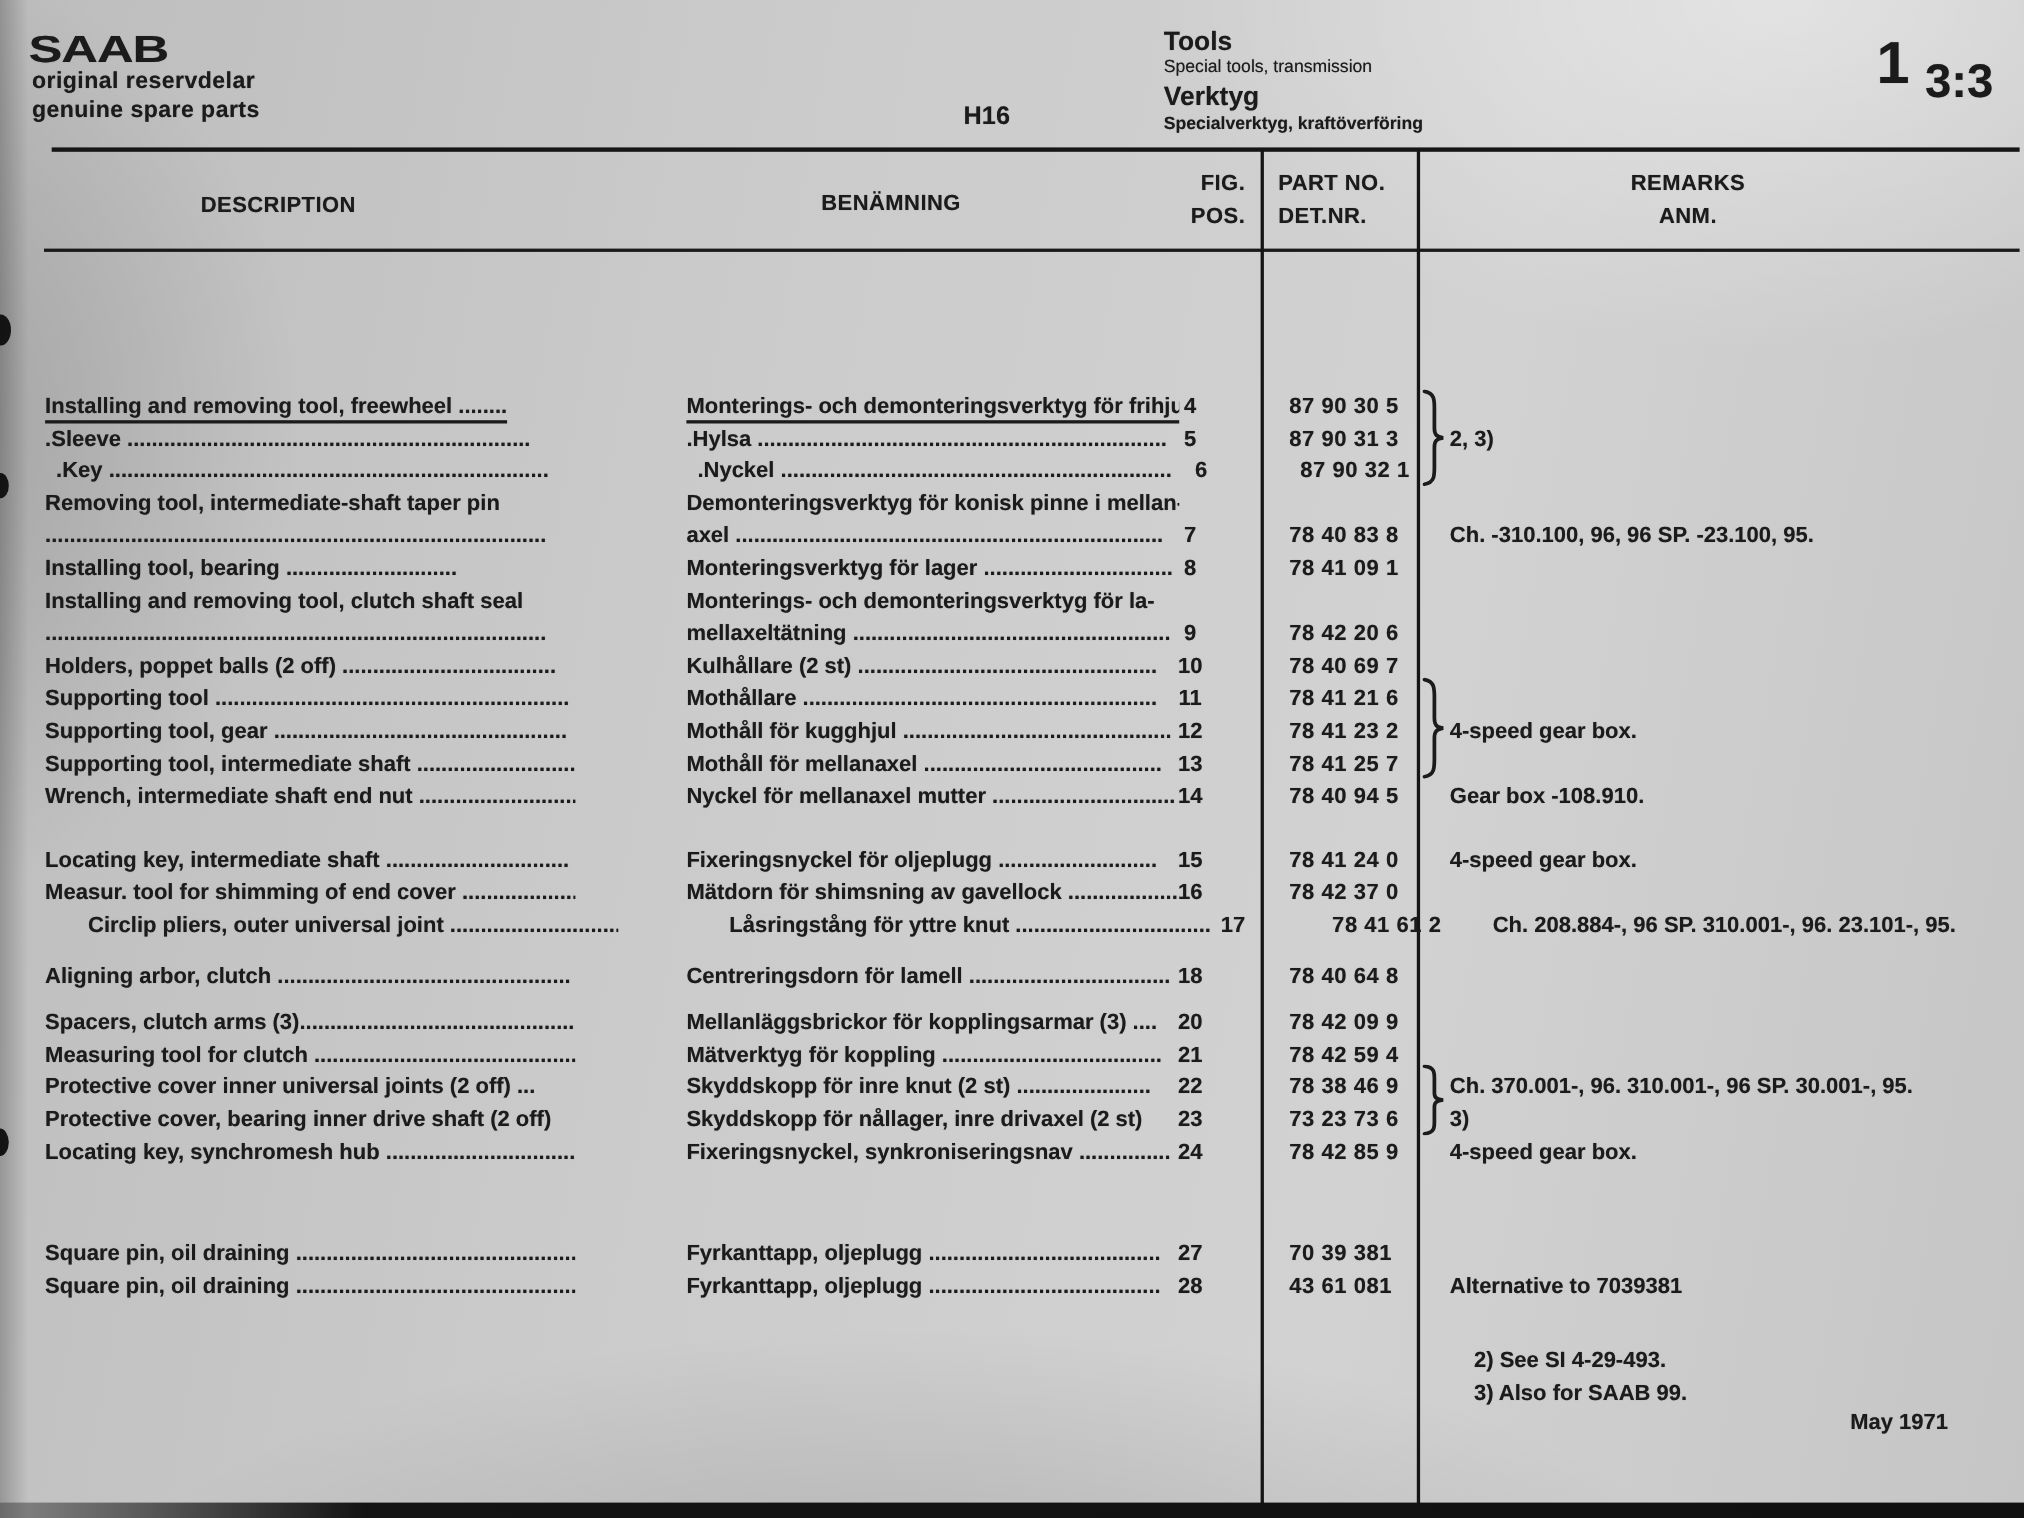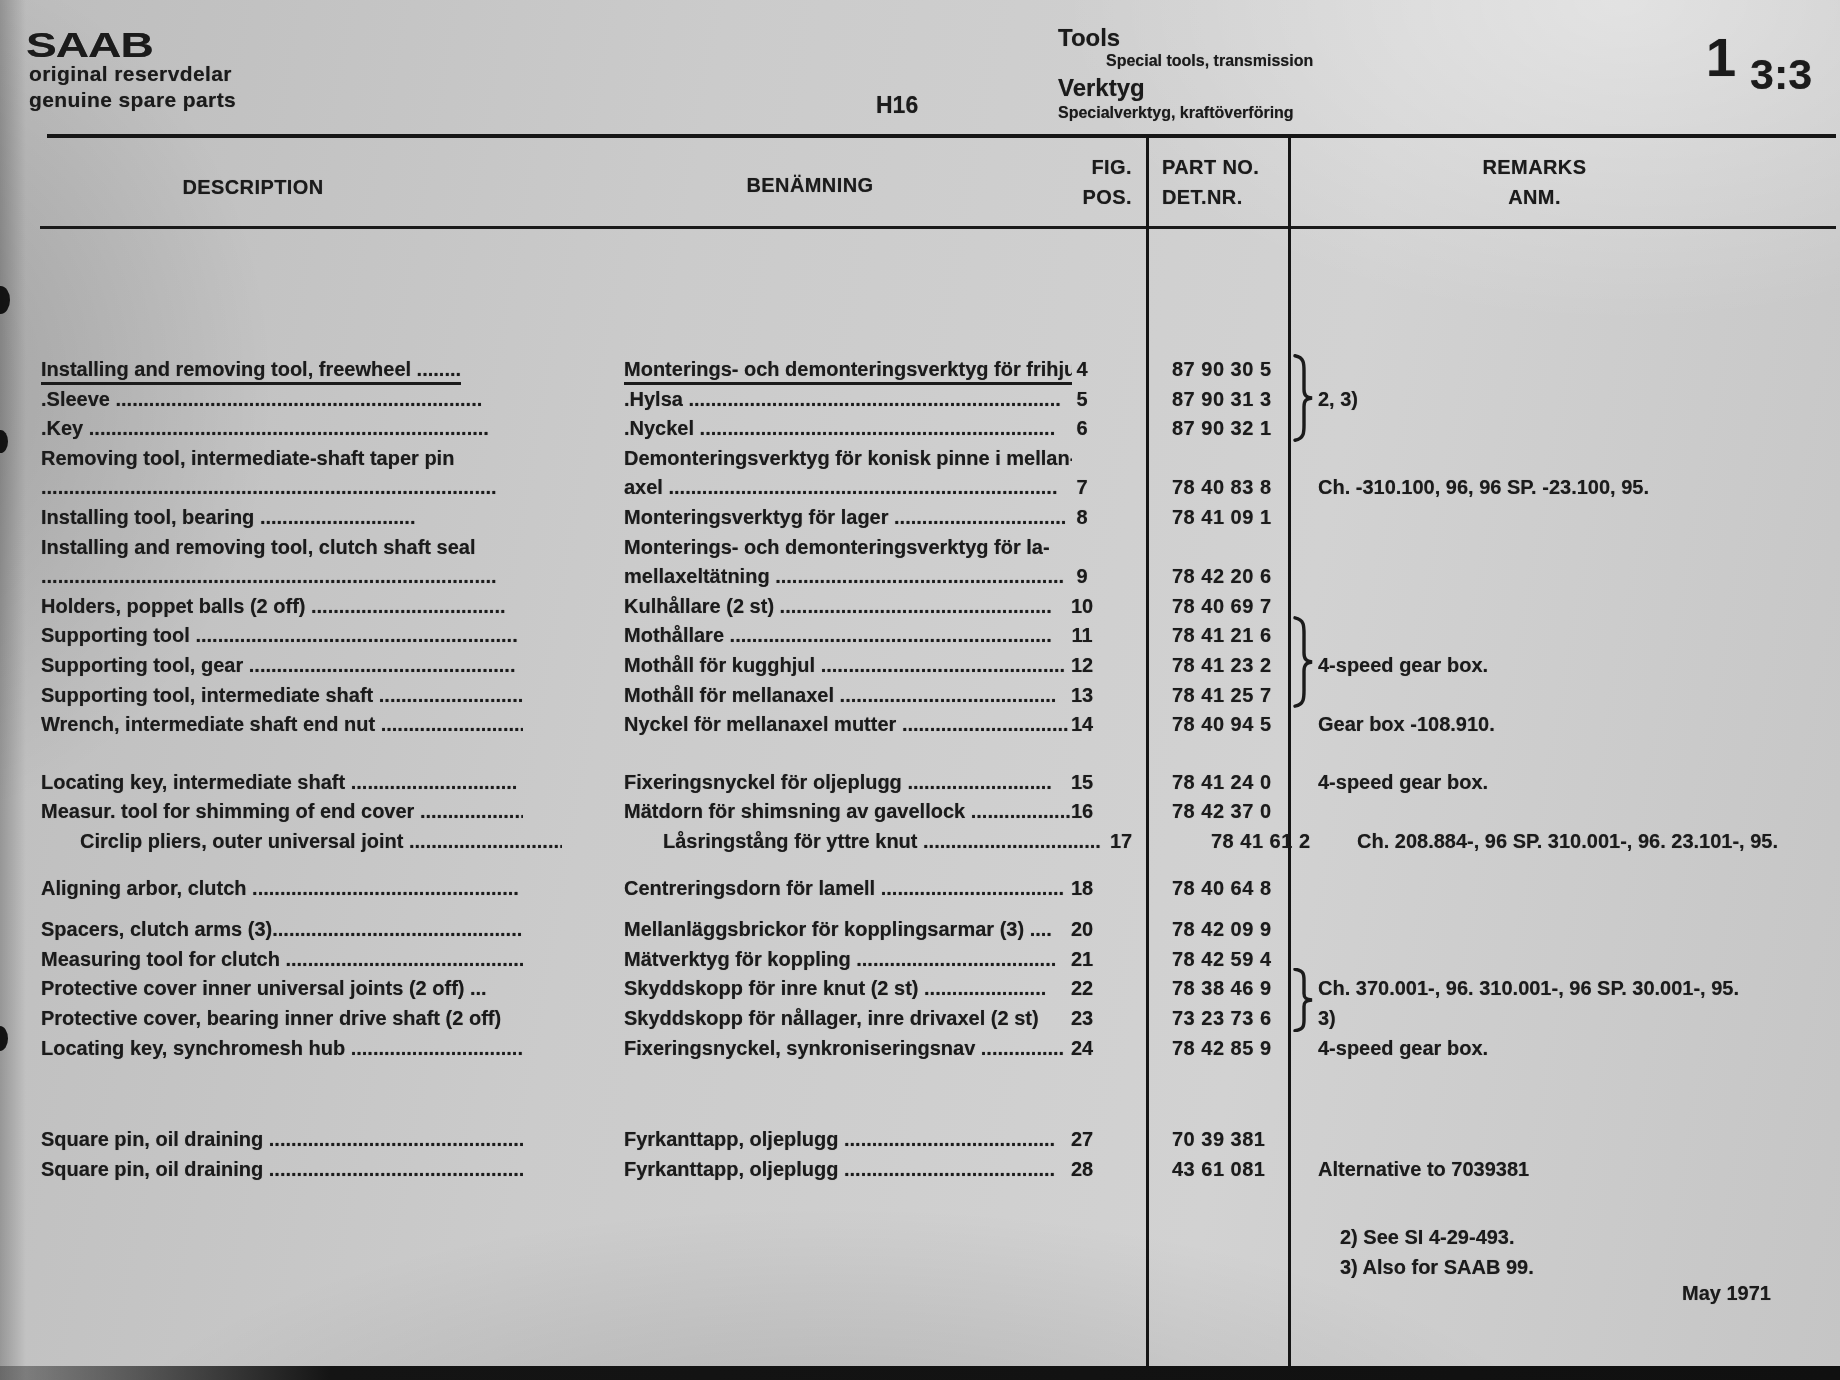--- a/index.html
+++ b/index.html
@@ -16,21 +16,21 @@
   .page{position:absolute;inset:0;}
   .abs{position:absolute;white-space:nowrap;}
   .ink{color:#1b1b1b;text-shadow:0 0 .7px rgba(25,25,25,.55);}
   
   .logo{left:26px;top:26px;font-size:44px;font-weight:900;letter-spacing:-1px;
         transform:scaleY(.78) scaleX(1.05);transform-origin:left top;}
   .brand1{left:29px;top:62px;font-size:21px;font-weight:600;letter-spacing:.4px;}
   .brand2{left:29px;top:88px;font-size:21px;font-weight:600;letter-spacing:.4px;}
   .doccode{left:876px;top:92px;font-size:23px;font-weight:800;}
   .t-en{left:1058px;top:24px;font-size:24px;font-weight:800;}
-  .st-en{left:1058px;top:52px;font-size:16px;font-weight:700;margin-left:48px;}
+  .st-en{left:1058px;top:52px;font-size:16px;font-weight:400;}
   .t-sv{left:1058px;top:74px;font-size:24px;font-weight:800;}
   .st-sv{left:1058px;top:104px;font-size:16px;font-weight:800;}
   .pg1{left:1706px;top:30px;font-size:54px;font-weight:900;line-height:1;}
   .pg2{left:1750px;top:50px;font-size:43px;font-weight:800;}
   
   .rule1{left:47px;top:134px;width:1789px;height:4px;background:#161616;}
   .rule2{left:40px;top:226px;width:1796px;height:3px;background:#1a1a1a;}
   .vline{top:136px;width:3px;height:1232px;background:#151515;}
   .vlineA{left:1146px;}
   .vlineB{left:1288px;}
@@ -114,21 +114,21 @@
         <span class="c-part">87 90 30 5</span>
         <span class="c-rem"></span>
       </div>
       <div class="row" style="top: 387.6px;">
         <span class="c-en">.Sleeve ..................................................................</span>
         <span class="c-sv">.Hylsa ...................................................................</span>
         <span class="c-fig">5</span>
         <span class="c-part">87 90 31 3</span>
         <span class="c-rem">2, 3)</span>
       </div>
-      <div class="row" style="top: 417.2px;">
+      <div class="row" style="top: 417.2px; margin-left: 10px;">
         <span class="c-en">.Key ........................................................................</span>
         <span class="c-sv">.Nyckel ................................................................</span>
         <span class="c-fig">6</span>
         <span class="c-part">87 90 32 1</span>
         <span class="c-rem"></span>
       </div>
       <div class="row" style="top: 446.8px;">
         <span class="c-en">Removing tool, intermediate-shaft taper pin</span>
         <span class="c-sv">Demonteringsverktyg för konisk pinne i mellan-</span>
         <span class="c-fig"></span>

